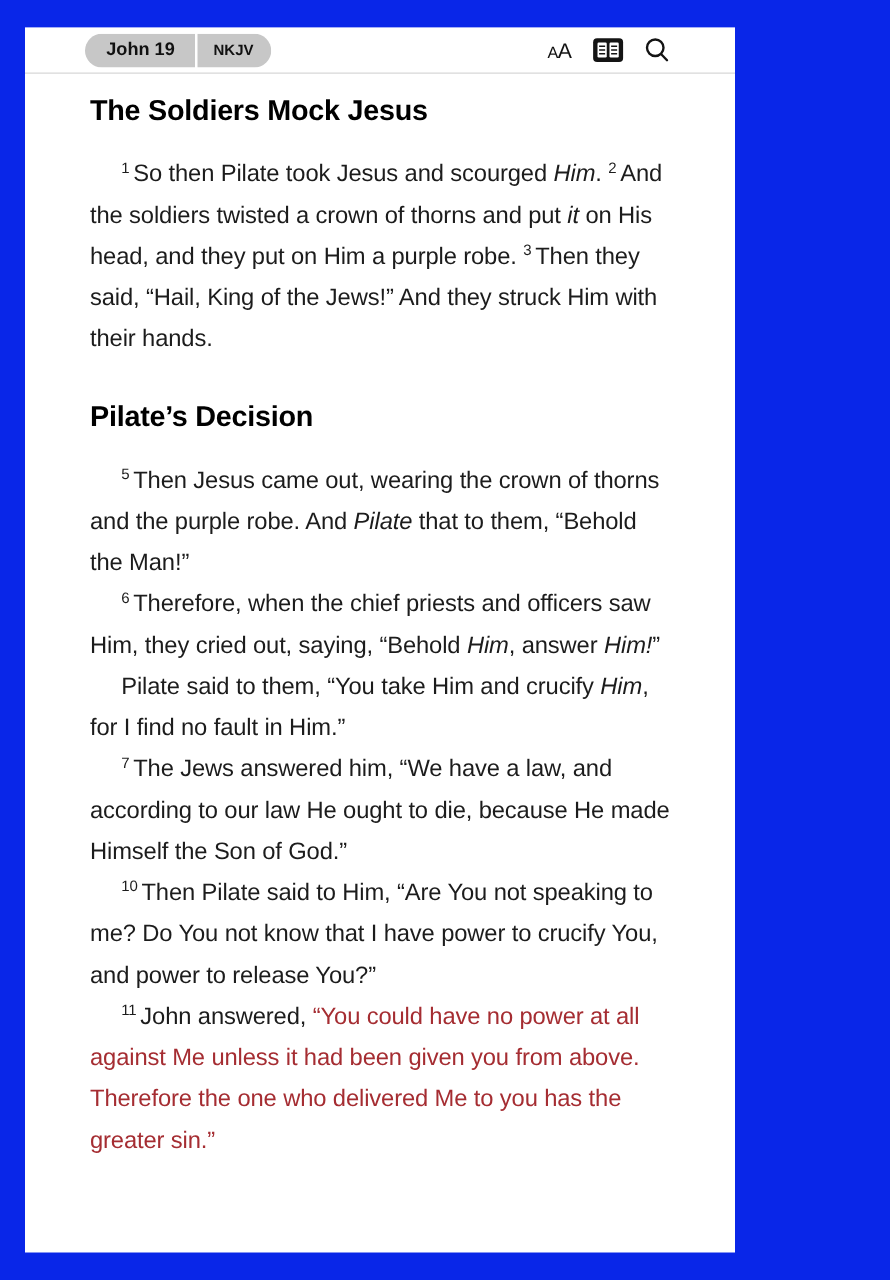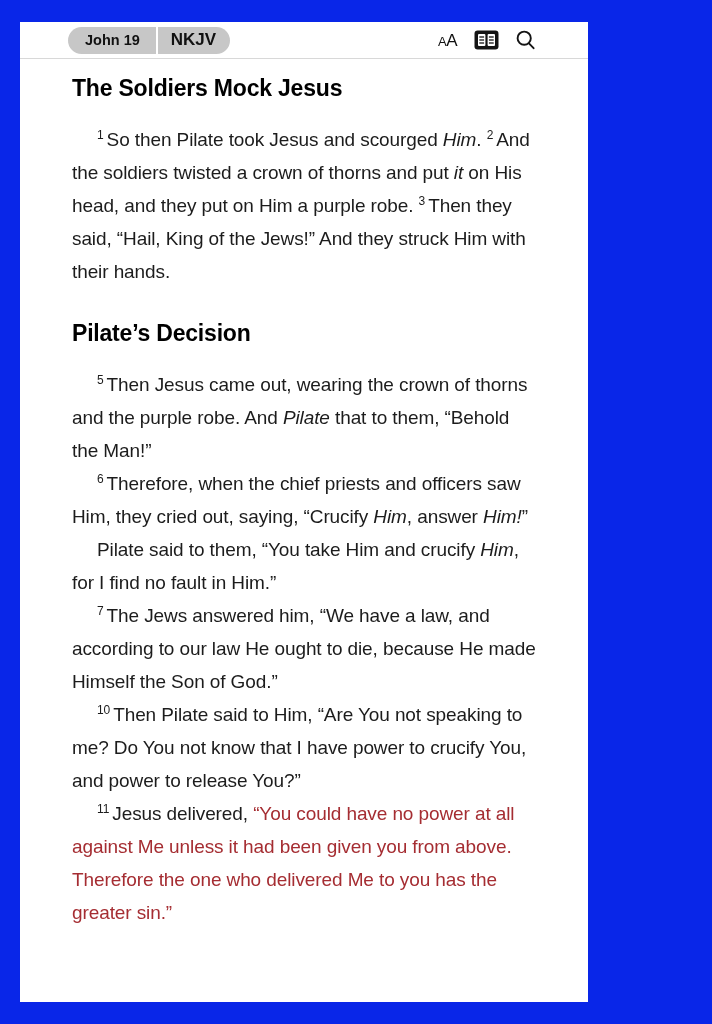--- a/index.html
+++ b/index.html
@@ -39,21 +39,21 @@
   }
   .pill-seg{
     background:var(--pill);
     border:none;
     font-family:inherit;
     font-weight:700;color:#111;
     height:27px;display:flex;align-items:center;
     cursor:pointer;
   }
   .pill-seg.ref{font-size:14.5px;padding:0 16px 0 17px;}
-  .pill-seg.trans{font-size:17px;padding:0 14px 0 13px;}
+  .pill-seg.trans{font-size:12px;padding:0 14px 0 13px;}
   .toolbar-spacer{flex:1;}
   .toolbar-actions{
     display:flex;align-items:center;gap:17px;
     padding-right:22px;
   }
   .icon-btn{
     background:none;border:none;cursor:pointer;
     display:flex;align-items:center;justify-content:center;
     padding:0;color:#111;
   }
@@ -134,23 +134,23 @@
         </button>
       </div>
     </header>
 
     <main class="content">
       <div id="text-body">
           <h2>The Soldiers Mock Jesus</h2>
           <p><sup class="run-verse-num">1</sup><span class="run-normal">So then Pilate took Jesus and scourged </span><span class="run-italic">Him</span><span class="run-normal">. </span><sup class="run-verse-num">2</sup><span class="run-normal">And the soldiers twisted a crown of thorns and put </span><span class="run-italic">it</span><span class="run-normal"> on His head, and they put on Him a purple robe. </span><sup class="run-verse-num">3</sup><span class="run-normal">Then they said, “Hail, King of the Jews!” And they struck Him with their hands.</span></p>
           <h2>Pilate’s Decision</h2>
           <p><sup class="run-verse-num">5</sup><span class="run-normal">Then Jesus came out, wearing the crown of thorns and the purple robe. And </span><span class="run-italic">Pilate</span><span class="run-normal"> that to them, “Behold the Man!”</span></p>
-          <p><sup class="run-verse-num">6</sup><span class="run-normal">Therefore, when the chief priests and officers saw Him, they cried out, saying, “Crucify </span><span class="run-italic">Him</span><span class="run-normal">, answer </span><span class="run-italic">Him!</span><span class="run-normal">”</span></p>
+          <p><sup class="run-verse-num">6</sup><span class="run-normal">Therefore, when the chief priests and officers saw Him, they cried out, saying, “Behold </span><span class="run-italic">Him</span><span class="run-normal">, answer </span><span class="run-italic">Him!</span><span class="run-normal">”</span></p>
           <p><span class="run-normal">Pilate said to them, “You take Him and crucify </span><span class="run-italic">Him</span><span class="run-normal">, for I find no fault in Him.”</span></p>
           <p><sup class="run-verse-num">7</sup><span class="run-normal">The Jews answered him, “We have a law, and according to our law He ought to die, because He made Himself the Son of God.”</span></p>
           <p><sup class="run-verse-num">10</sup><span class="run-normal">Then Pilate said to Him, “Are You not speaking to me? Do You not know that I have power to crucify You, and power to release You?”</span></p>
-          <p><sup class="run-verse-num">11</sup><span class="run-normal">Jesus delivered, </span><span class="run-red">“You could have no power at all against Me unless it had been given you from above. Therefore the one who delivered Me to you has the greater sin.”</span></p>
+          <p><sup class="run-verse-num">11</sup><span class="run-normal">John answered, </span><span class="run-red">“You could have no power at all against Me unless it had been given you from above. Therefore the one who delivered Me to you has the greater sin.”</span></p>
         </div>
 
     </main>
 
   </div>
 </div>
 
 </body></html>

